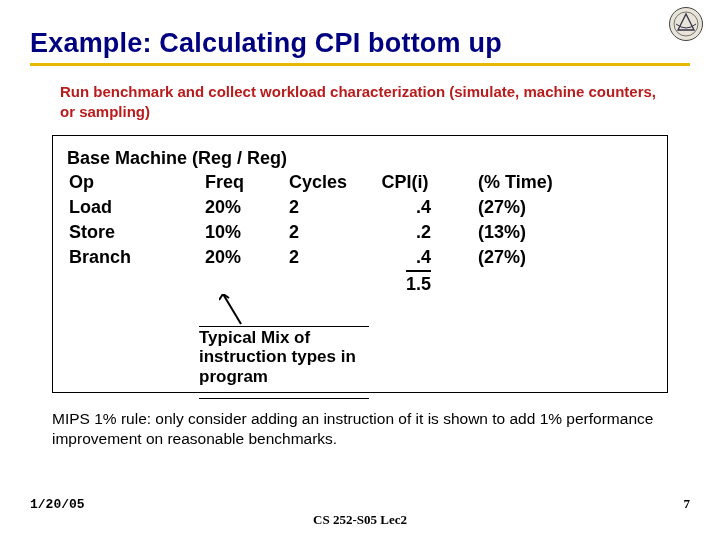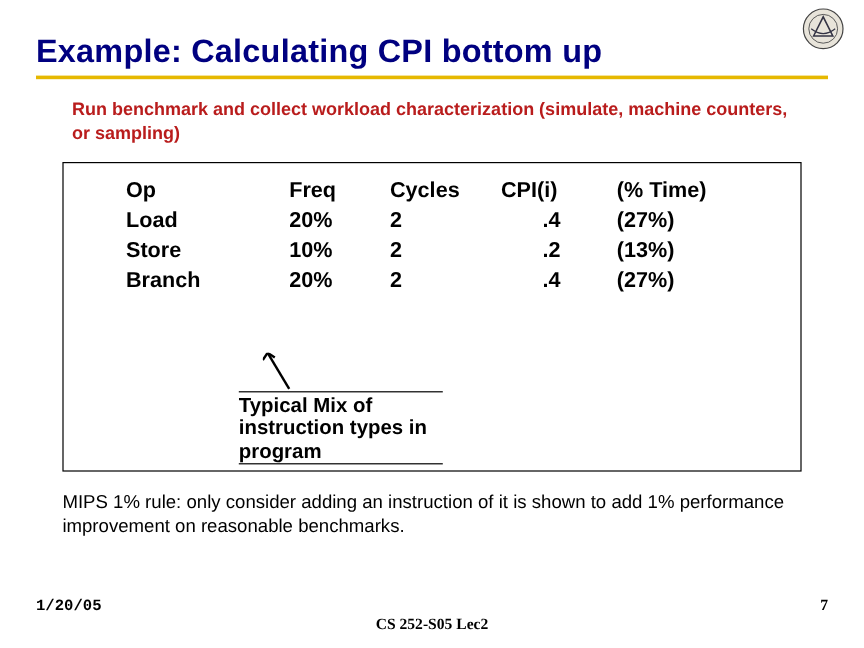--- a/index.html
+++ b/index.html
@@ -55,21 +55,21 @@
     border: 1px solid #000;
     padding: 10px 14px 8px 14px;
     font-family: "Comic Sans MS", "Comic Sans", cursive, sans-serif;
     font-size: 18px;
     font-weight: 700;
     line-height: 1.35;
     position: relative;
     height: 238px;
     box-sizing: content-box;
   }
-  .row { position: relative; height: 25px; margin-left: 36px; }
+  .row { position: relative; height: 25px; }
   .col-op     { position: absolute; left: 2px;   }
   .col-freq   { position: absolute; left: 138px; }
   .col-cycles { position: absolute; left: 222px; }
   .col-cpi    { position: absolute; left: 312px; width: 52px; text-align: right; }
   .col-time   { position: absolute; left: 411px; }
   .total      { border-top: 2px solid #000; padding-top: 0px; display:inline-block;}
   
   .pointer {
     position: absolute;
     left: 166px;
@@ -78,21 +78,21 @@
     height: 36px;
     pointer-events: none;
   }
   .mixbox {
     position: absolute;
     left: 146px;
     top: 190px;
     width: 170px;
     border-top: 1px solid #000;
     border-bottom: 1px solid #000;
-    padding: 1px 0 0 0;
+    padding: 1px 0 12px 0;
     font-size: 17px;
     line-height: 1.15;
   }
   .bodytext {
     font-family: "Trebuchet MS", Arial, sans-serif;
     font-size: 15.5px;
     font-weight: 400;
     margin: 16px 22px 0 22px;
     line-height: 1.3;
   }
@@ -121,20 +121,21 @@
       <path d="M8 18 Q18 26 28 18" fill="none" stroke="#334" stroke-width="1"></path>
     </svg>
   </div>
 
   <div class="title">Example: Calculating CPI bottom up</div>
   <div class="title-underline"></div>
 
   <div class="subtitle">Run benchmark and collect workload characterization (simulate, machine counters, or sampling)</div>
 
   <div class="box">
+    <div>Base Machine (Reg / Reg)</div>
 
     <div class="row">
       <span class="col-op">Op</span>
       <span class="col-freq">Freq</span>
       <span class="col-cycles">Cycles</span>
       <span class="col-cpi" style="text-align:center">CPI(i)</span>
       <span class="col-time">(% Time)</span>
     </div>
 
     <div class="row">
@@ -151,20 +152,23 @@
       <span class="col-cpi">.2</span>
       <span class="col-time">(13%)</span>
     </div>
     <div class="row">
       <span class="col-op">Branch</span>
       <span class="col-freq">20%</span>
       <span class="col-cycles">2</span>
       <span class="col-cpi">.4</span>
       <span class="col-time">(27%)</span>
     </div>
+    <div class="row">
+      <span class="col-cpi"><span class="total">1.5</span></span>
+    </div>
 
     <svg class="pointer" viewBox="0 0 26 36">
       <line x1="4" y1="0" x2="22" y2="30" stroke="#000" stroke-width="2"></line>
       <polyline points="0,6 4,0 10,4" fill="none" stroke="#000" stroke-width="2"></polyline>
     </svg>
 
     <div class="mixbox">Typical Mix of instruction types in program</div>
   </div>
 
   <div class="bodytext" style="">MIPS 1% rule: only consider adding an instruction of it is shown to add 1% performance improvement on reasonable benchmarks.</div>

